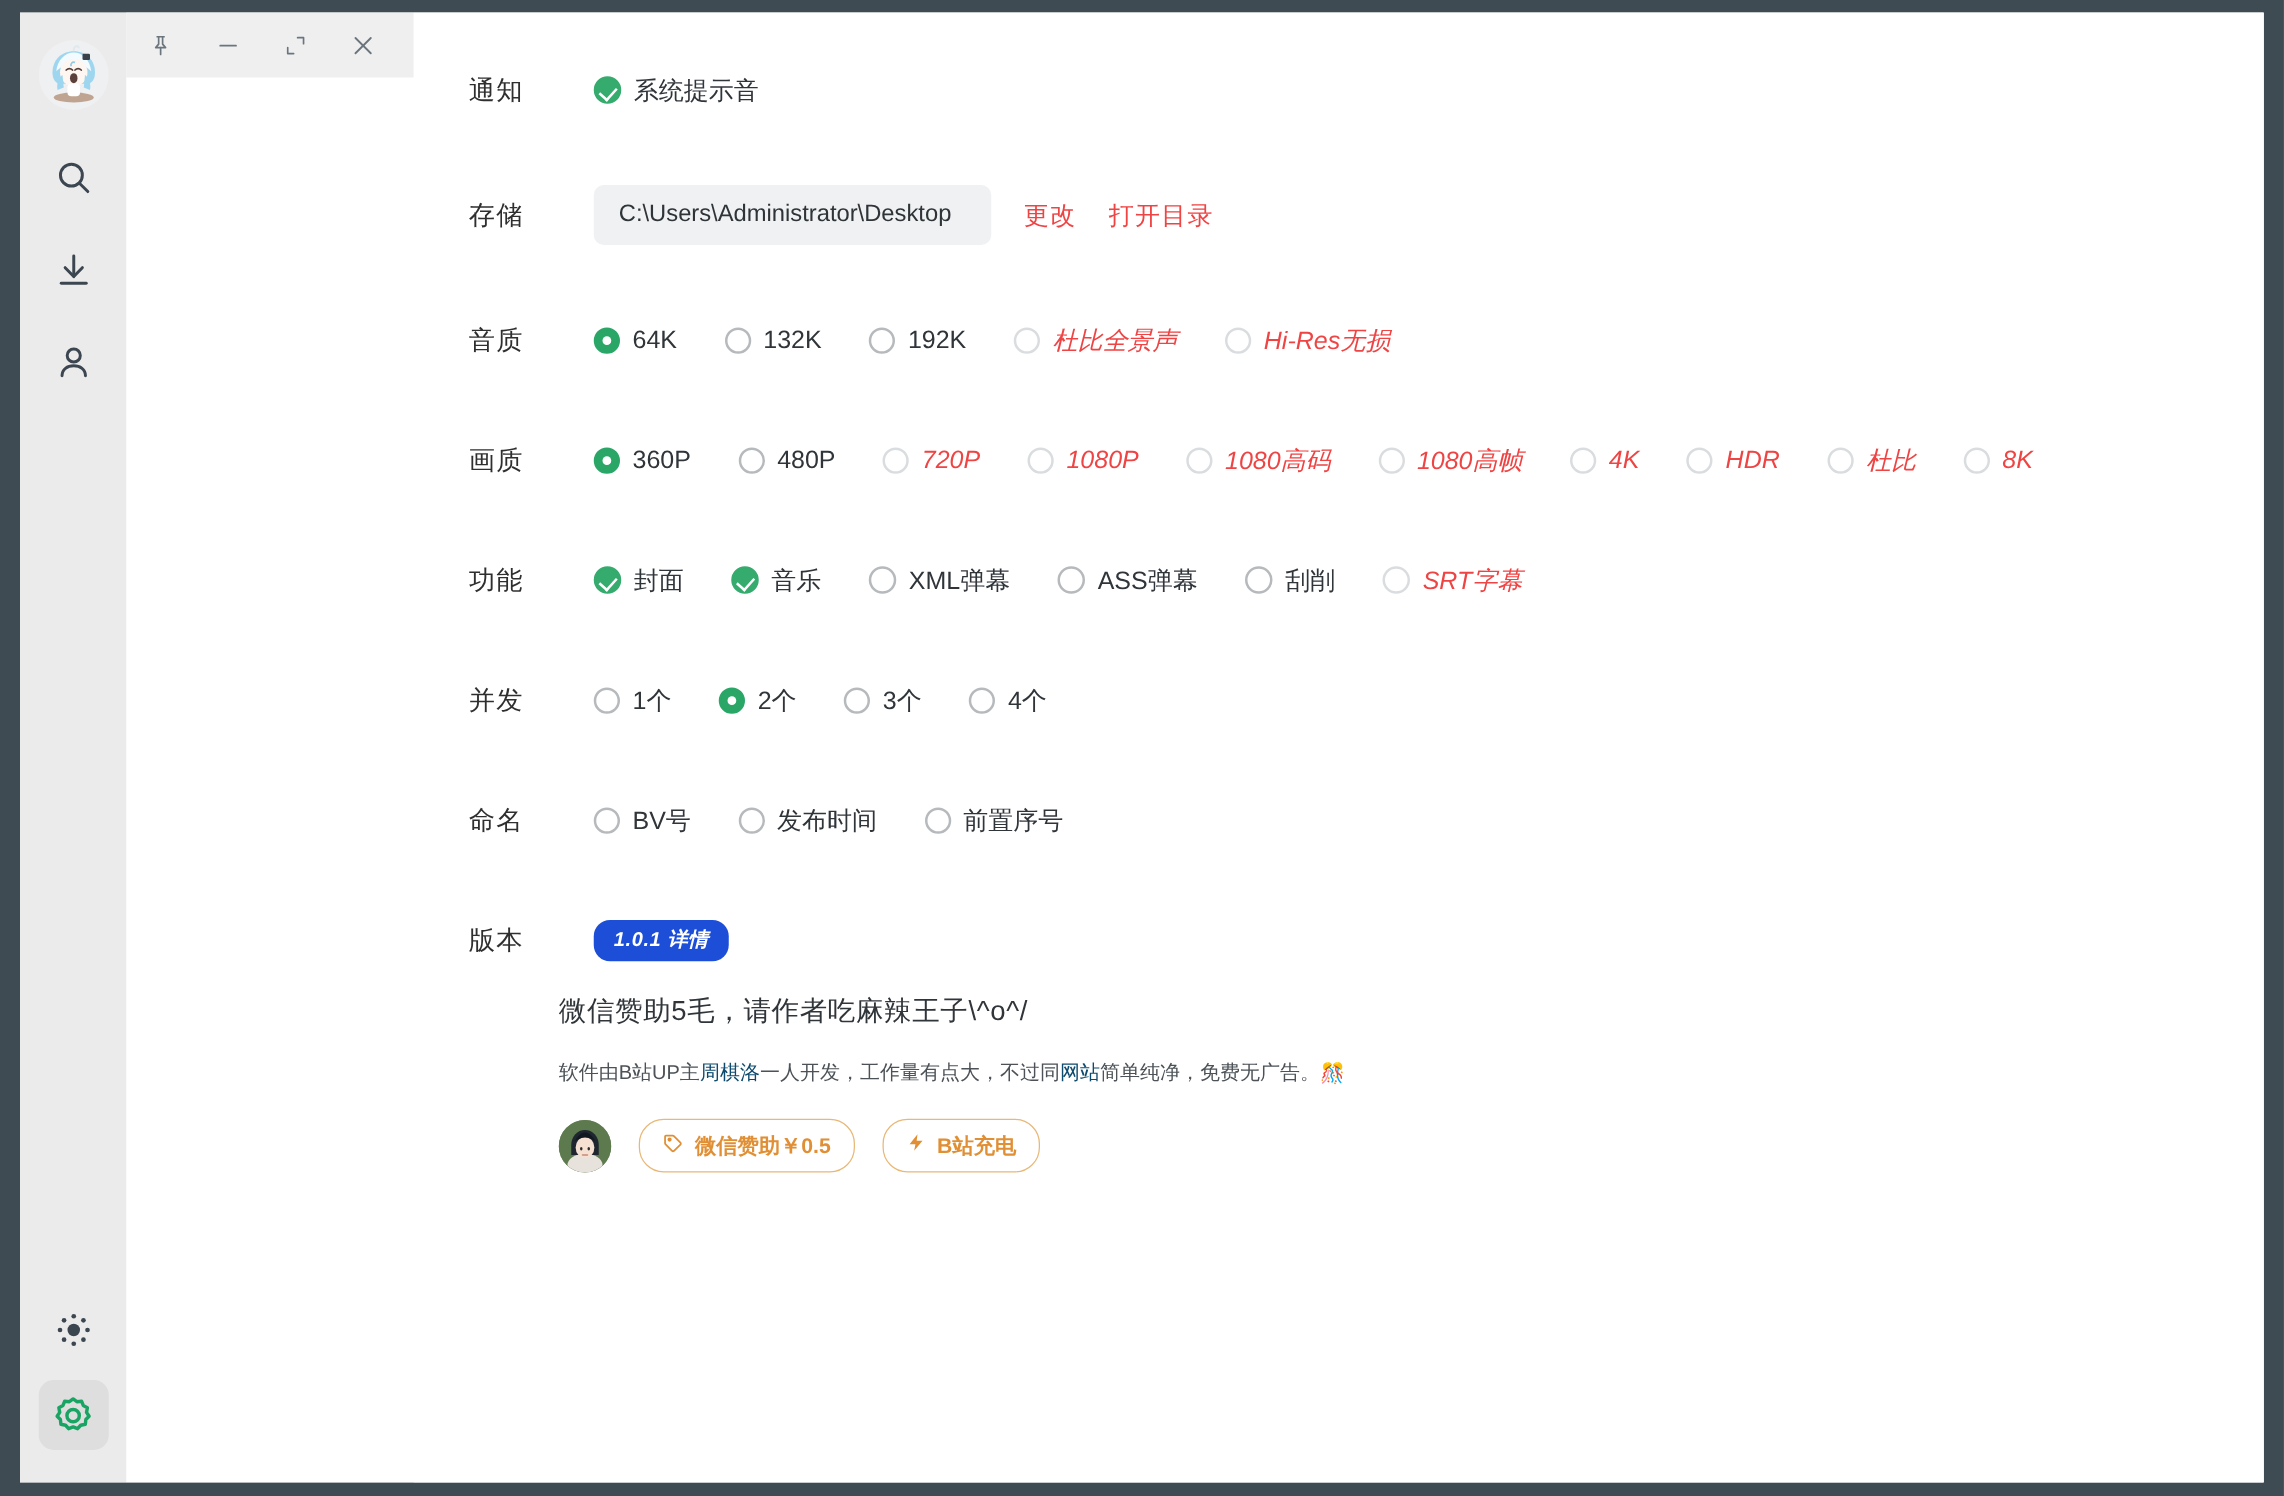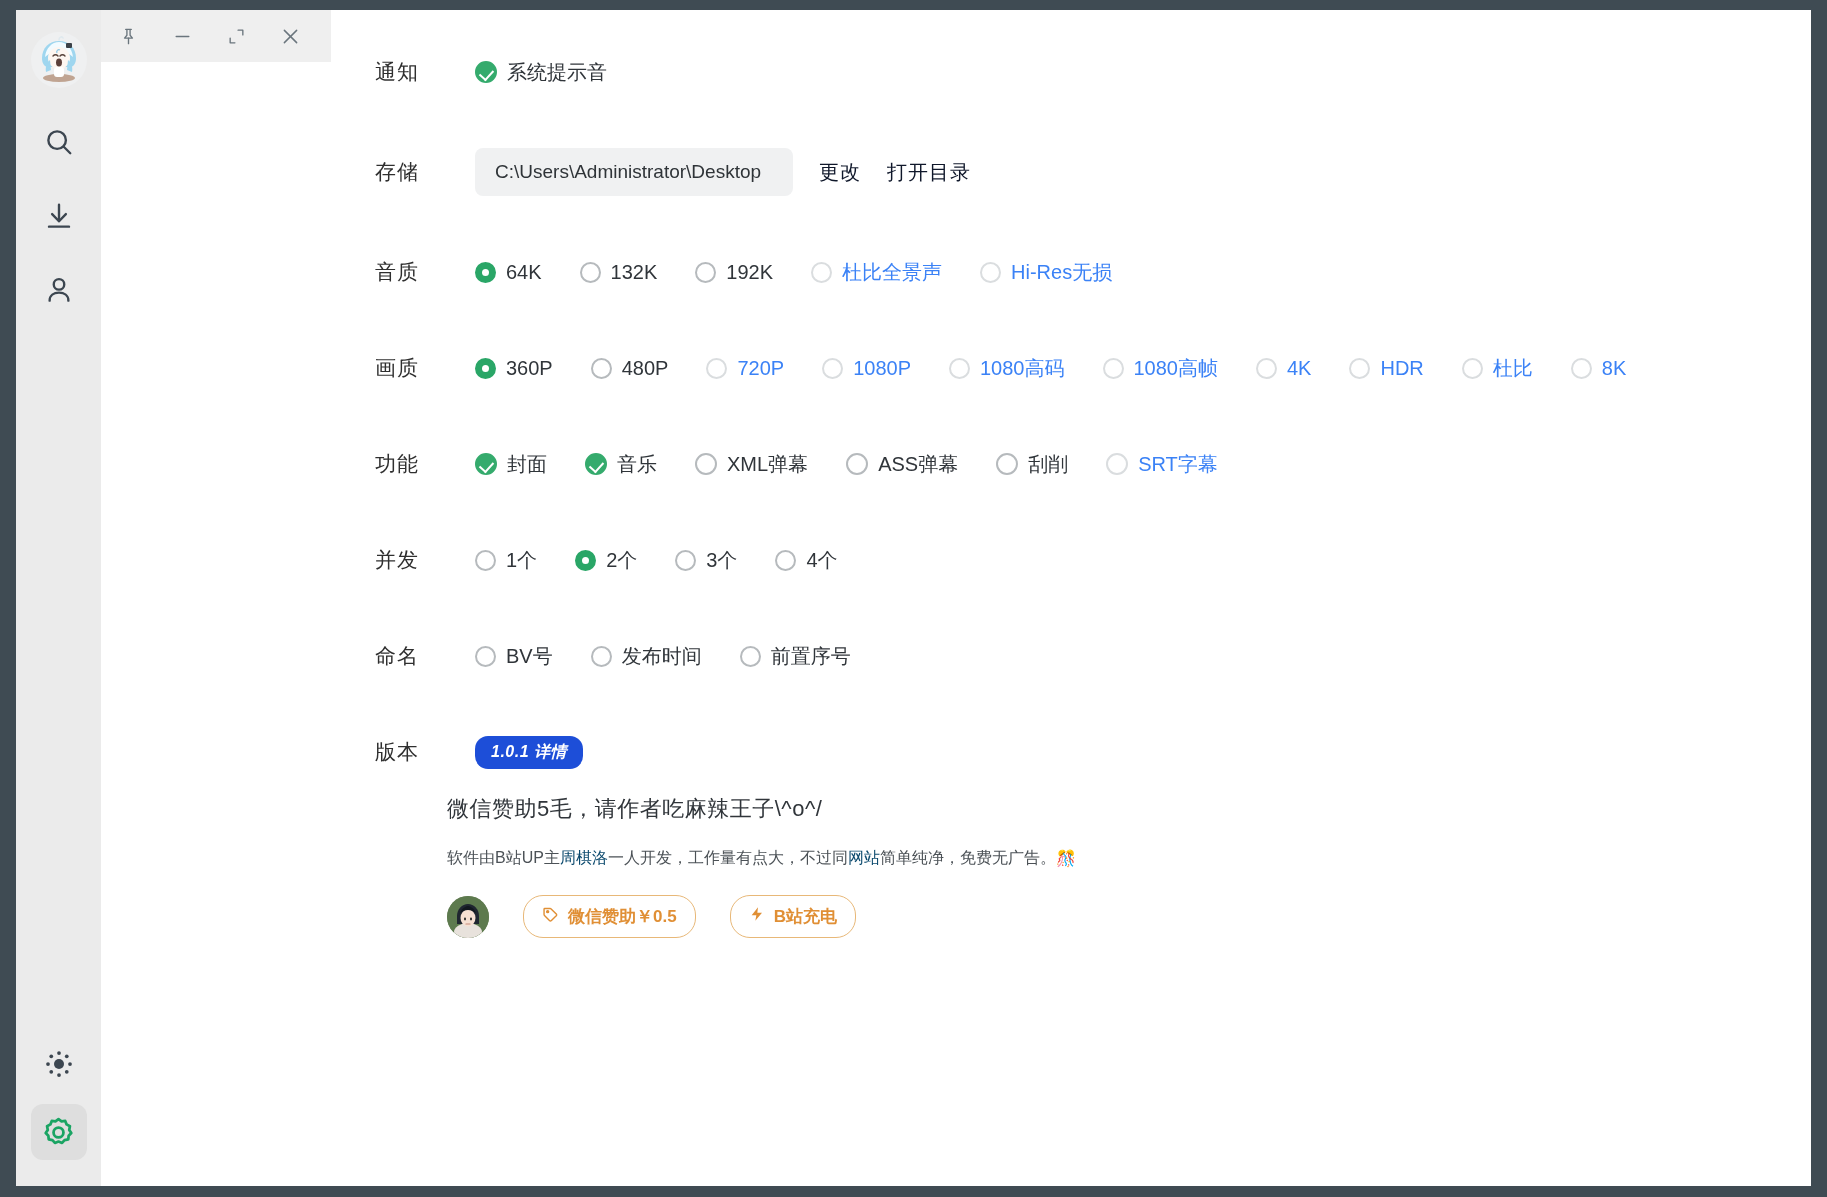--- a/index.html
+++ b/index.html
@@ -113,21 +113,21 @@
   .opt {
     display: flex;
     align-items: center;
     gap: 10px;
     margin-right: 38px;
     font-size: 20px;
     color: #30353a;
     cursor: pointer;
     white-space: nowrap;
   }
-  .opt.disabled { color: #3b82f6; cursor: default; }
+  .opt.disabled { color: #ef4444; cursor: default; font-style: italic; }
   .dot {
     width: 21px; height: 21px;
     border-radius: 50%;
     border: 2px solid #b6babd;
     background: #fff;
     flex: none;
     position: relative;
   }
   .opt.disabled .dot { border-color: #dadddf; }
   .dot.on {
@@ -169,21 +169,21 @@
   
   .path-box {
     background: #f0f1f2;
     border-radius: 8px;
     padding: 13px 20px;
     font-size: 19px;
     color: #2f3438;
     min-width: 318px;
   }
   .green-link {
-    color: #0f172a;
+    color: #ef4444;
     font-size: 20px;
     margin-left: 26px;
     cursor: pointer;
     letter-spacing: 1px;
   }
 
   
   #row-version { margin-bottom: 22px; }
   .ver-badge {
     display: inline-block;
@@ -208,21 +208,21 @@
   }
   .sponsor-desc {
     font-size: 16px;
     color: #4c5257;
     margin-bottom: 26px;
     display: flex;
     align-items: center;
     gap: 0px;
   }
   .sponsor-desc .lk { color: #0c4a6e; cursor: pointer; }
-  .buttons-line { display: flex; align-items: center; gap: 34px; }
+  .buttons-line { display: flex; align-items: center; gap: 22px; }
   .mini-avatar {
     width: 42px; height: 42px;
     border-radius: 50%;
     overflow: hidden;
     background: #7b8e6a;
     flex: none;
   }
   .pill {
     border: 1.6px solid #e8b878;
     color: #e08f35;

